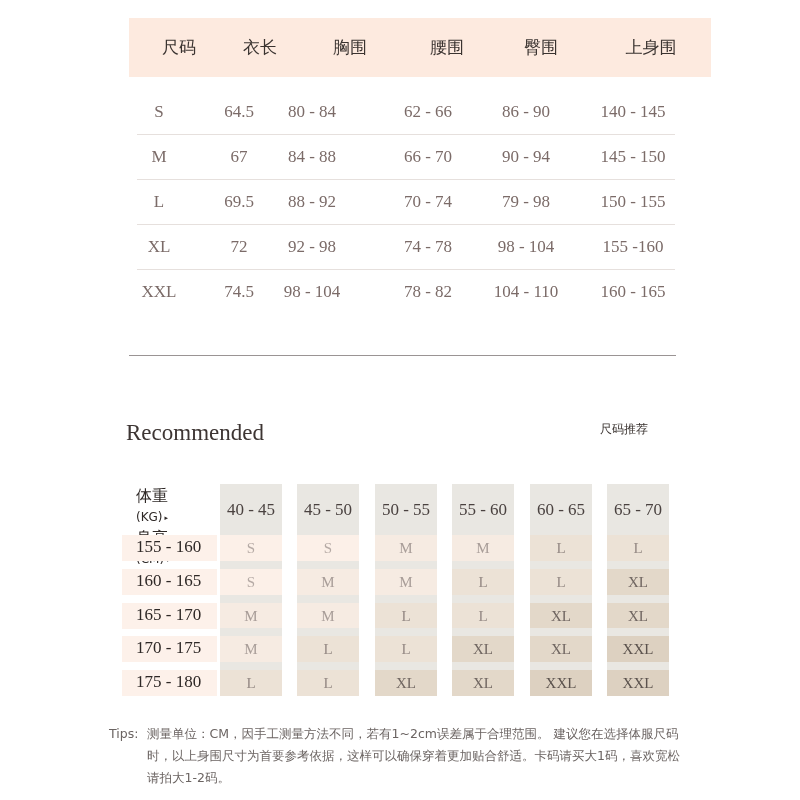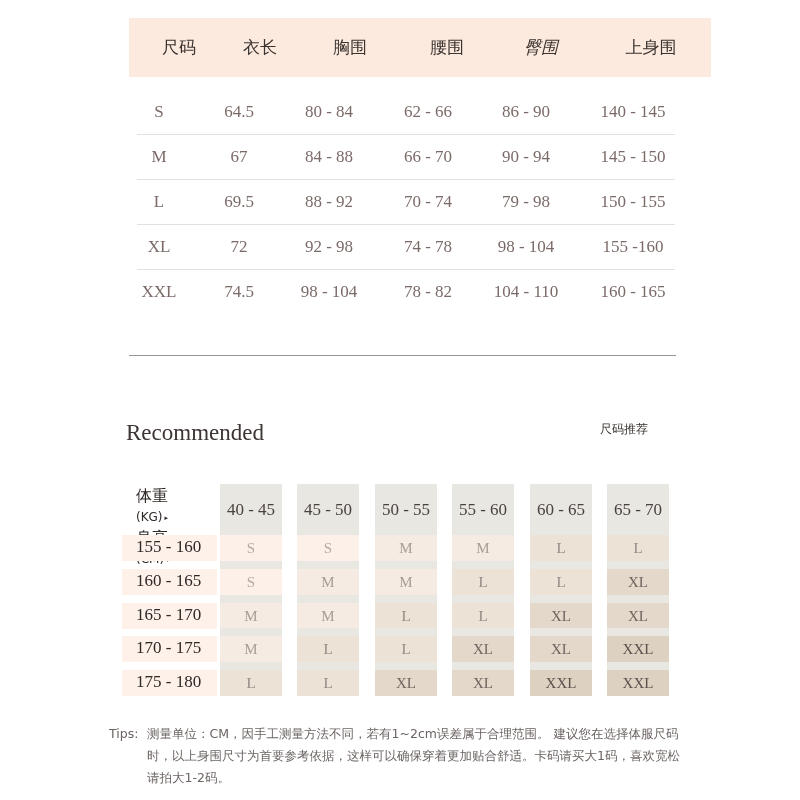--- a/index.html
+++ b/index.html
@@ -15,28 +15,28 @@
   .size-row { display:flex; align-items:center; height:44px; border-bottom:1px solid #e6e0dd; }
   .size-row:last-child { border-bottom:none; }
   .size-row .c { font-family:"Liberation Serif", serif; font-size:17px; color:#7b6b68; text-align:center; }
   .divider { position:absolute; left:129px; top:355px; width:547px; height:1px; background:#9a9494; }
 
   
   .hcol0 { position:absolute; left:30px; width:40px; }
   .hcol1 { position:absolute; left:111px; width:40px; }
   .hcol2 { position:absolute; left:201px; width:40px; }
   .hcol3 { position:absolute; left:298px; width:40px; }
-  .hcol4 { position:absolute; left:392px; width:40px;font-style:italic; }
+  .hcol4 { position:absolute; left:392px; width:40px; }
   .hcol5 { position:absolute; left:492px; width:60px; }
 
   .size-row .c { position:absolute; }
   .size-row { position:relative; }
   .rc0 { left:0px; width:44px; }
   .rc1 { left:82px; width:40px; }
-  .rc2 { left:155px; width:74px; }
+  .rc2 { left:138px; width:74px; }
   .rc3 { left:254px; width:74px; }
   .rc4 { left:349px; width:80px; }
   .rc5 { left:456px; width:80px; }
 
   
   .rec-title { position:absolute; left:126px; top:420px; font-family:"Liberation Serif", serif;
                font-size:23px; color:#3d3533; }
   .rec-title-cn { position:absolute; left:600px; top:421px; font-family:"DejaVu Sans", sans-serif;
                   font-size:12px; color:#3a3330; }
 

